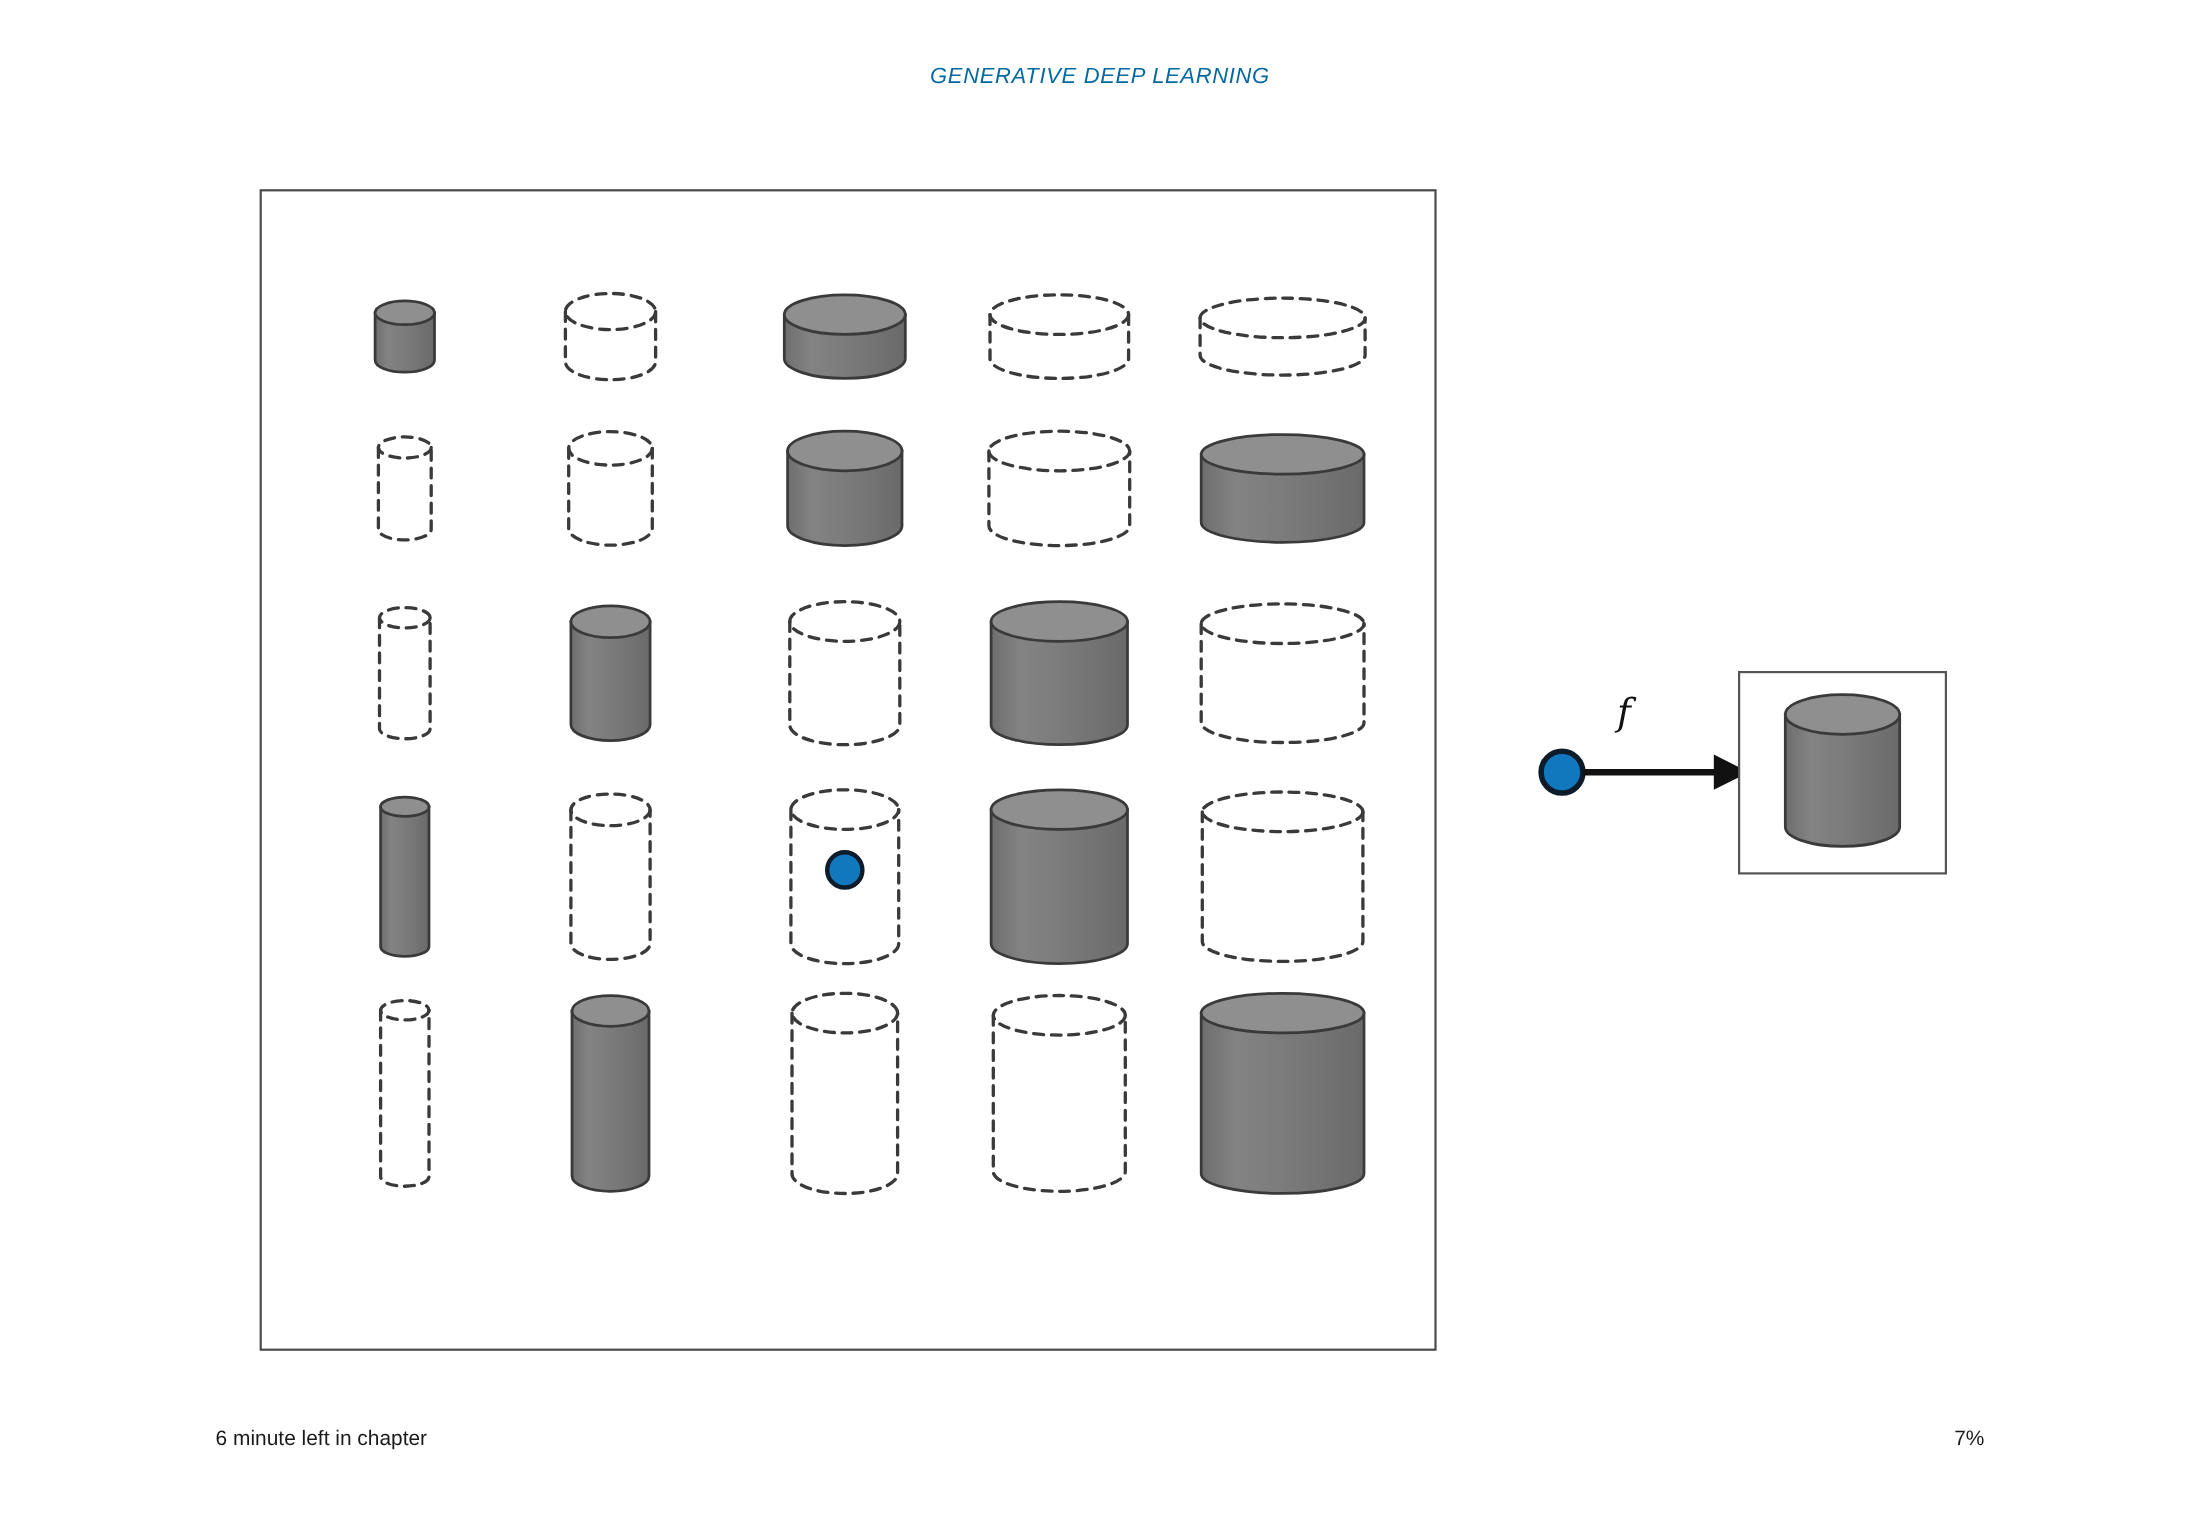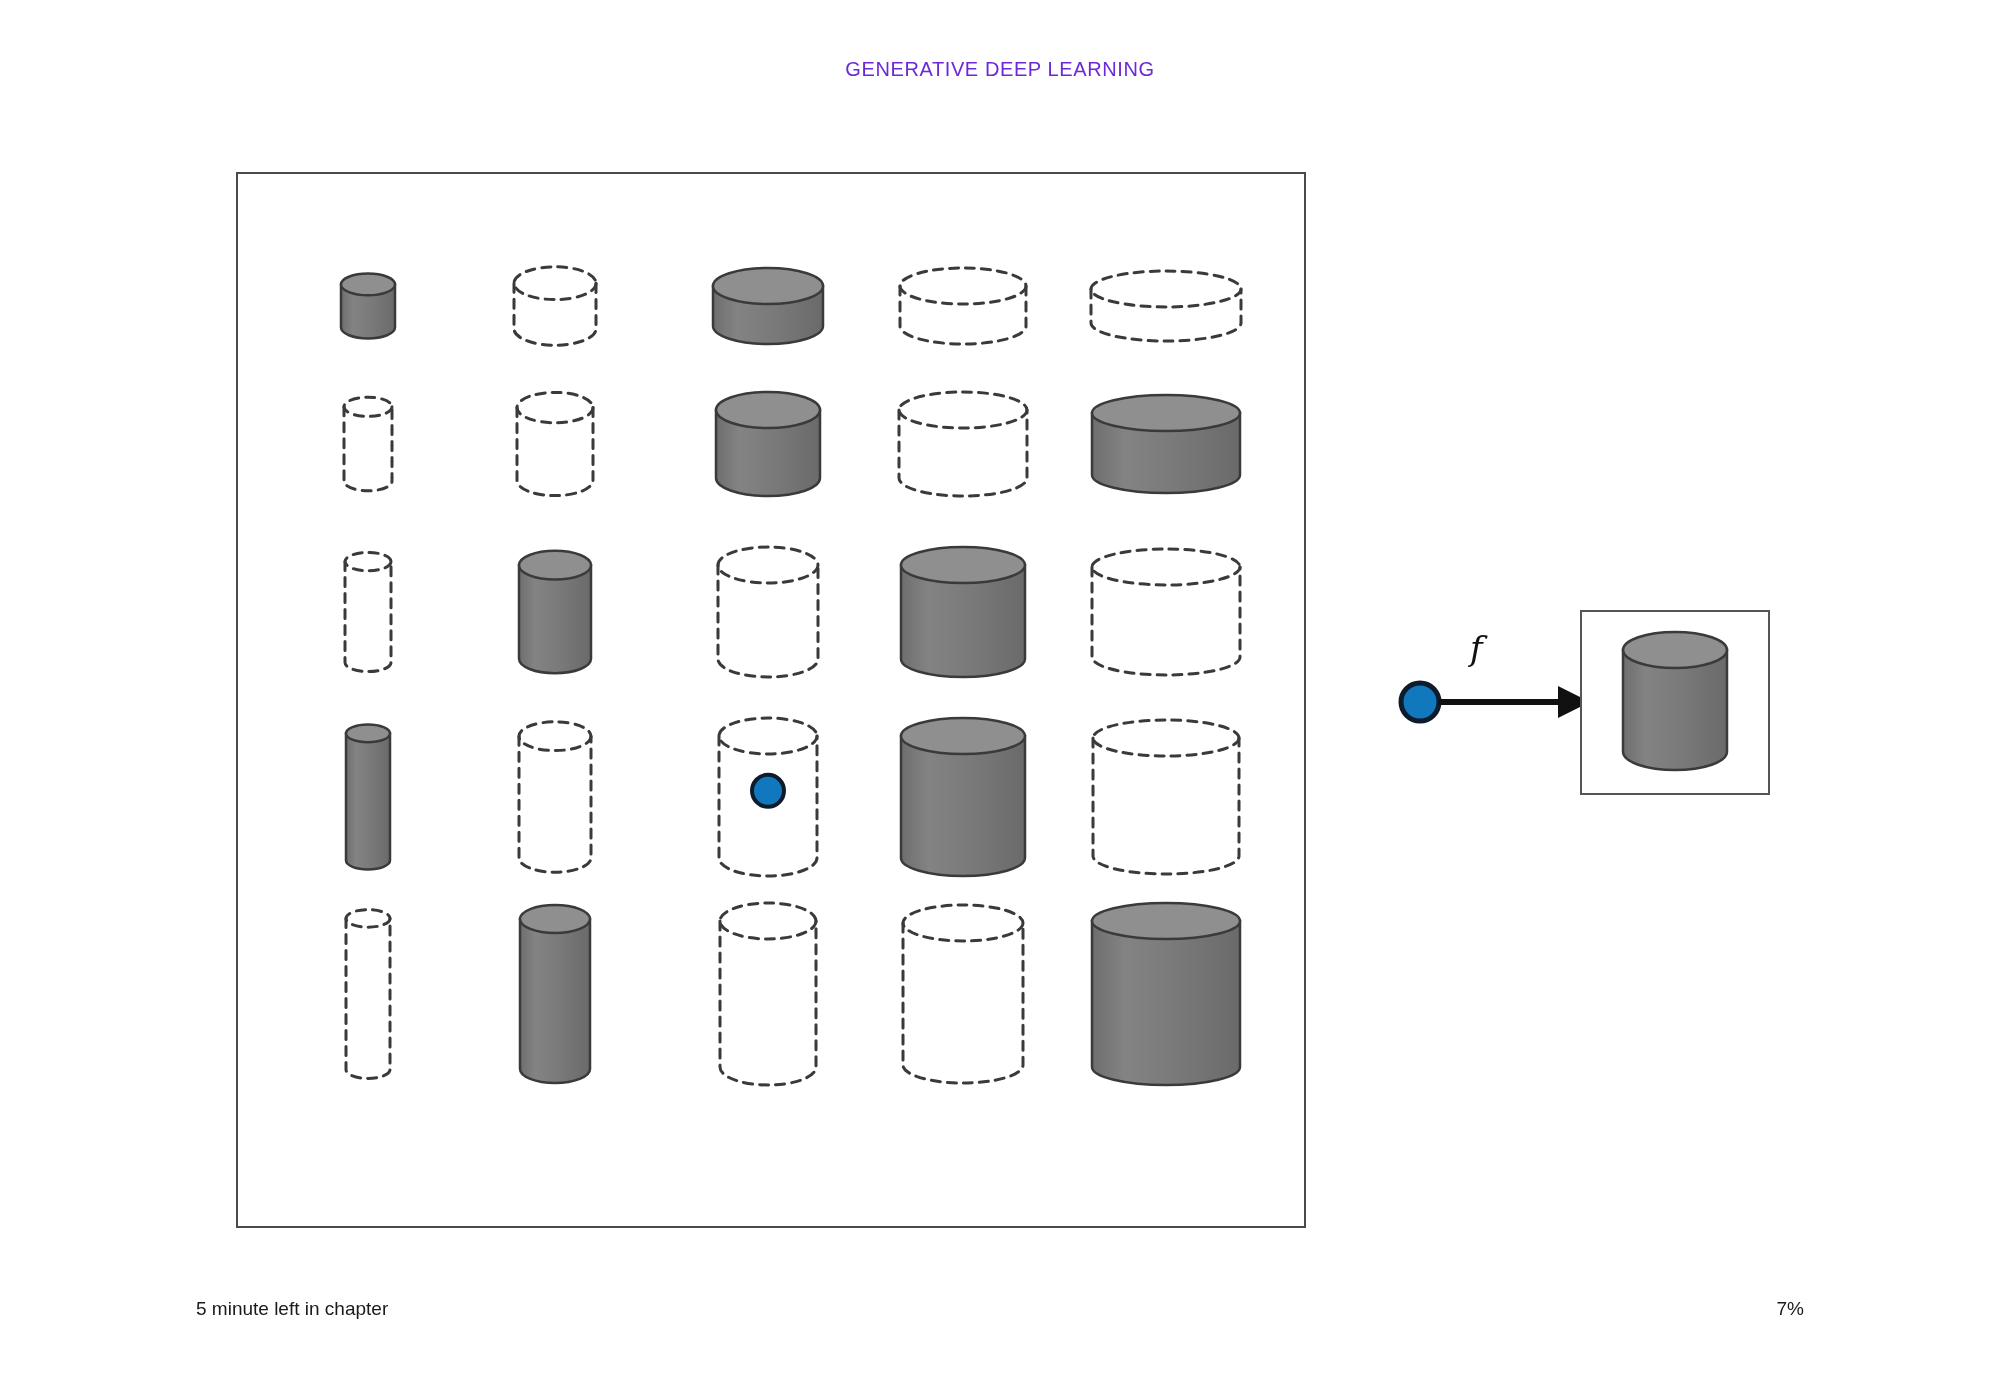--- a/index.html
+++ b/index.html
@@ -19,22 +19,23 @@
 
   
   .book-header {
     position: absolute;
     top: 58px;
     left: 0;
     width: 2000px;
     text-align: center;
     font-size: 20px;
     letter-spacing: 0.6px;
-    color: #6d28d9;
+    color: #0369a1;
     font-family: "Liberation Sans", sans-serif;
+    font-style: italic;
   }
 
   
   .footer-left {
     position: absolute;
     left: 196px;
     top: 1298px;
     font-size: 19px;
     color: #1a1a1a;
   }
@@ -569,15 +570,15 @@
             <path d="M 8 26 L 8 128
        A 52 18 0 0 0 112 128
        L 112 26 Z" fill="url(#gdec)" stroke="#3a3a3a" stroke-width="2.5"></path>
             <ellipse cx="60" cy="26" rx="52" ry="18" fill="#8f8f8f" stroke="#3a3a3a" stroke-width="2.5"></ellipse>
           </svg></div>
     </div>
   </div>
 
 </div>
 
-<div class="footer-left">5 minute left in chapter</div>
+<div class="footer-left">6 minute left in chapter</div>
 
 <div class="footer-right">7%</div>
 
 </body></html>

